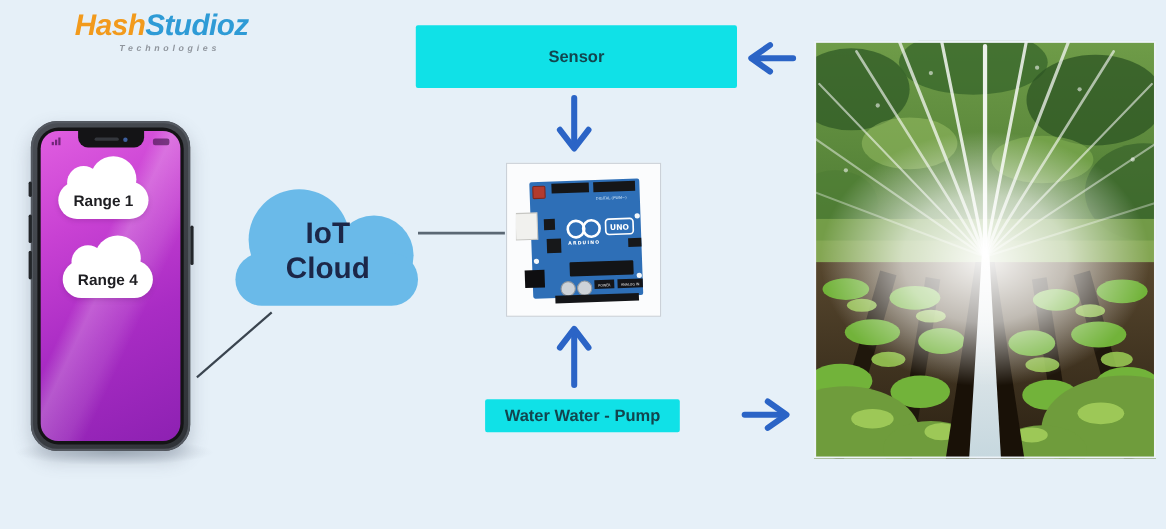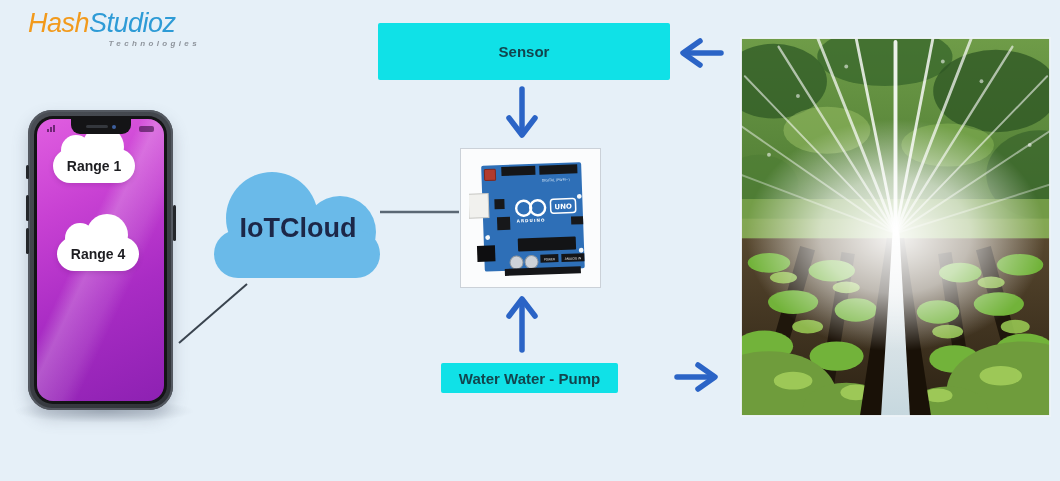--- a/index.html
+++ b/index.html
@@ -1,34 +1,34 @@
 <!DOCTYPE html>
 <html><head>
 <meta charset="utf-8">
 <style>
   html,body{margin:0;padding:0;}
   body{font-family:"Liberation Sans",sans-serif;}
   .canvas{position:relative;width:1060px;height:481px;background:#E6F0F8;overflow:hidden;}
 
   
   .logo{position:absolute;left:28px;top:10px;width:172px;}
-  .logo-line{font-style:italic;font-weight:400;font-size:27px;letter-spacing:-0.5px;line-height:1;white-space:nowrap;}
+  .logo-line{font-style:italic;font-weight:700;font-size:27px;letter-spacing:-0.5px;line-height:1;white-space:nowrap;margin-left:40px;}
   .logo-hash{color:#F29A1C;}
   .logo-studioz{color:#2E9BD6;}
   .logo-tagline{font-size:8px;font-weight:600;letter-spacing:0.42em;color:#8F959D;text-align:right;margin-top:2px;font-style:italic;}
 
   
   .cyan-box{position:absolute;background:#10E1E7;color:#12454E;display:flex;align-items:center;justify-content:center;border-radius:2px;font-weight:700;}
   .sensor-box{left:378px;top:23px;width:292px;height:57px;font-size:15px;line-height:1.4;}
   .water-box{left:441px;top:363px;width:177px;height:30px;font-size:15px;}
 
   
   .cloud{position:absolute;left:212px;top:168px;width:172px;height:112px;}
   .cloud svg{position:absolute;left:0;top:0;}
-  .cloud-text{position:absolute;inset:0;display:flex;flex-direction:row;align-items:center;justify-content:center;padding-top:8px;color:#1C2748;font-size:27px;font-weight:700;line-height:1.2;}
+  .cloud-text{position:absolute;inset:0;display:flex;flex-direction:column;align-items:center;justify-content:center;padding-top:8px;color:#1C2748;font-size:27px;font-weight:700;line-height:1.2;}
 
   
   .arrow{position:absolute;}
   .connectors{position:absolute;left:0;top:0;}
 
   
   .controller{position:absolute;left:460px;top:148px;width:141px;height:140px;background:#FBFCFD;border:1px solid #CBD1D8;box-sizing:border-box;display:flex;align-items:center;justify-content:center;}
   .controller text{font-family:"DejaVu Sans",sans-serif;}
 
   
@@ -80,21 +80,21 @@
         <div class="speaker"></div>
         <div class="camera"></div>
       </div>
       <div class="screen-fill">
         <div class="sig">
             <i style="height:3px"></i>
             <i style="height:5px"></i>
             <i style="height:7px"></i>
           </div>
         <div class="bat"></div>
-        <div class="bubble" style="left:16px;top:30px;">
+        <div class="bubble" style="left:16px;top:46px;">
           <span>Range 1</span>
         </div>
         <div class="bubble" style="left:20px;top:118px;">
           <span>Range 4</span>
         </div>
       </div>
     </div>
   </div>
 
   <div class="cloud">

